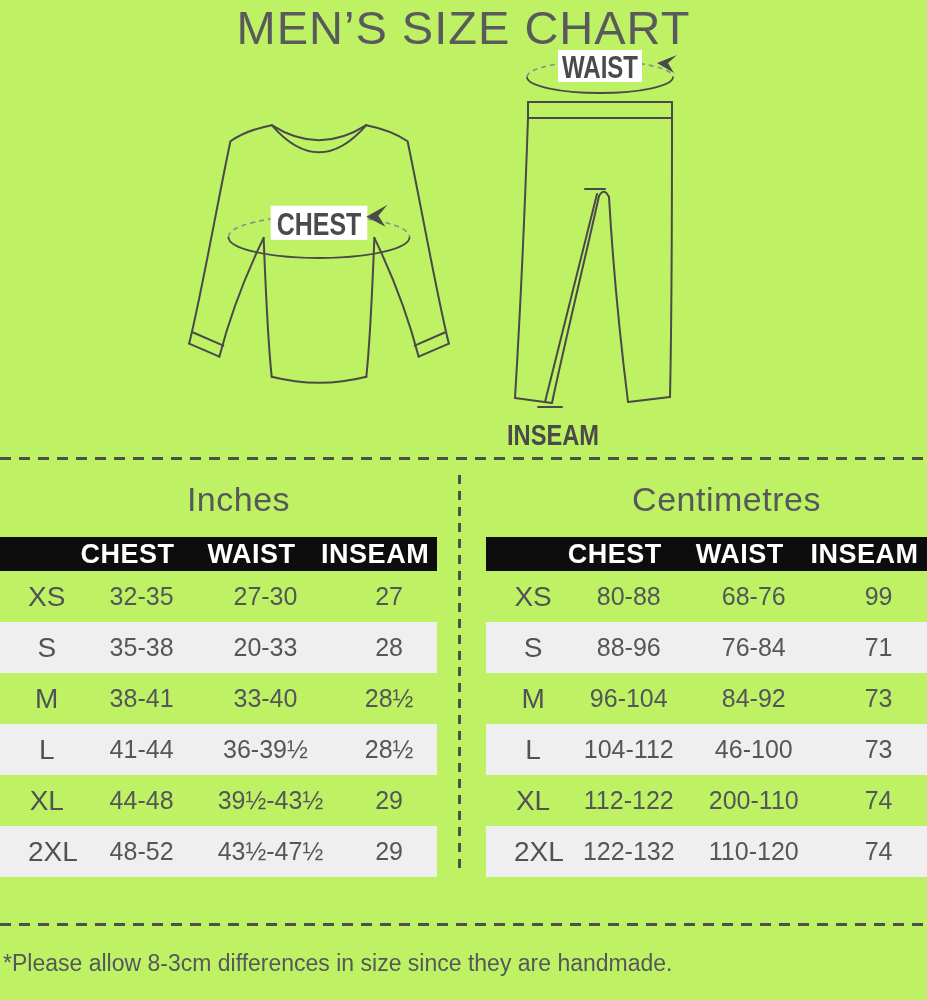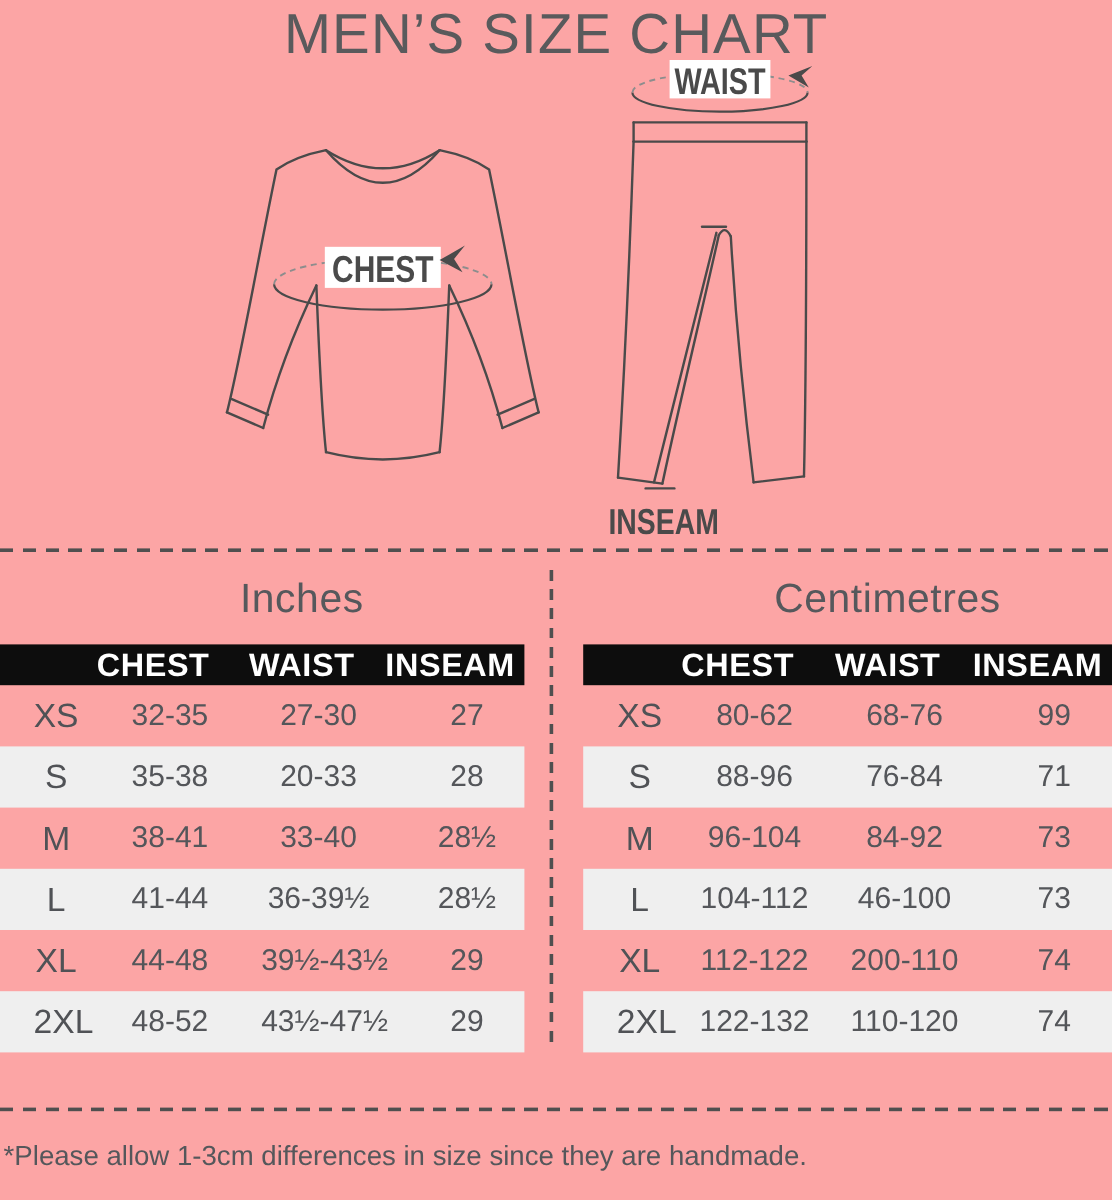--- a/index.html
+++ b/index.html
@@ -1,21 +1,21 @@
 <!DOCTYPE html>
 <html><head>
 <meta charset="utf-8">
 <style>
   * { box-sizing: border-box; }
   html, body { margin: 0; padding: 0; background: #ffffff; }
   .page {
     position: relative;
     width: 927px;
     height: 1000px;
-    background: #fca5a5;
+    background: #bef264;
     font-family: "Liberation Sans", sans-serif;
     color: #55575b;
     overflow: hidden;
   }
   .title {
     position: absolute;
     top: 0px;
     left: 0;
     width: 100%;
     margin: 0;
@@ -55,21 +55,21 @@
     width: 3px;
     height: 398px;
     background: repeating-linear-gradient(180deg, #4f4f4f 0 9px, transparent 9px 16px);
   }
   .size-table { position: absolute; top: 0; }
   .table-inches { left: 0; width: 437px; }
   .table-cm { left: 486px; width: 441px; }
   .table-title {
     position: absolute;
     top: 10px;
-    left: 17px;
+    left: 4px;
     width: 100%;
     margin: 0;
     text-align: center;
     font-size: 34px;
     font-weight: normal;
     letter-spacing: 0.5px;
     color: #56585c;
     padding-left: 32px;
   }
   .thead {
@@ -227,21 +227,21 @@
       <h2 class="table-title">Centimetres</h2>
       <div class="thead">
         <div class="cell"></div>
         <div class="cell">CHEST</div>
         <div class="cell">WAIST</div>
         <div class="cell">INSEAM</div>
       </div>
       <div class="tbody">
           <div class="trow">
             <div class="cell size-cell">XS</div>
-            <div class="cell">80-62</div>
+            <div class="cell">80-88</div>
             <div class="cell">68-76</div>
             <div class="cell">99</div>
           </div>
           <div class="trow alt">
             <div class="cell size-cell">S</div>
             <div class="cell">88-96</div>
             <div class="cell">76-84</div>
             <div class="cell">71</div>
           </div>
           <div class="trow">
@@ -268,15 +268,15 @@
             <div class="cell">110-120</div>
             <div class="cell">74</div>
           </div>
         </div>
     </section>
 
   </div>
 
   <div class="divider-h divider-bottom"></div>
 
-  <p class="footnote">*Please allow 1-3cm differences in size since they are handmade.</p>
+  <p class="footnote">*Please allow 8-3cm differences in size since they are handmade.</p>
 
 </div>
 
 </body></html>

